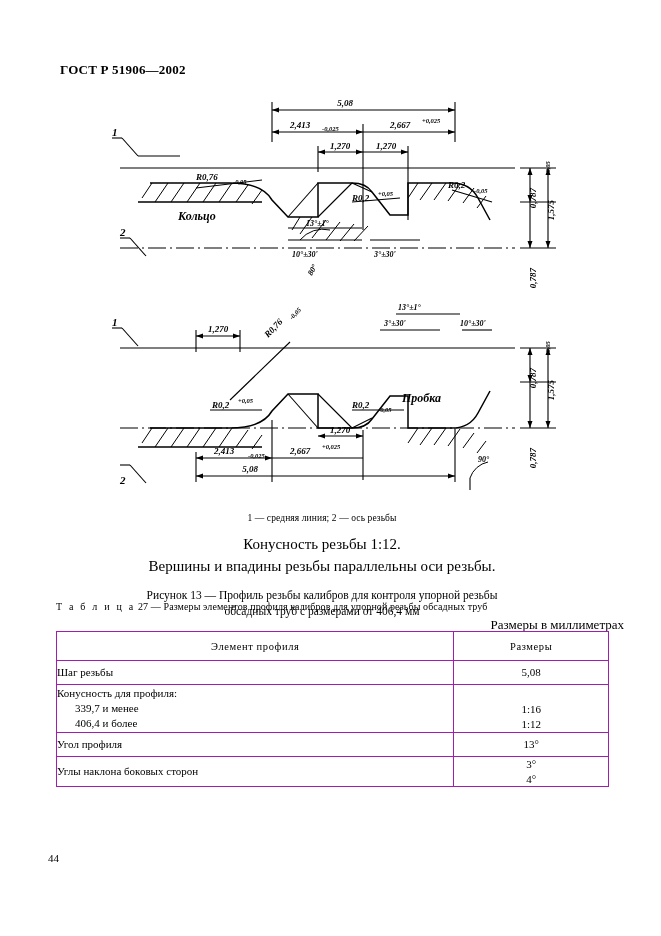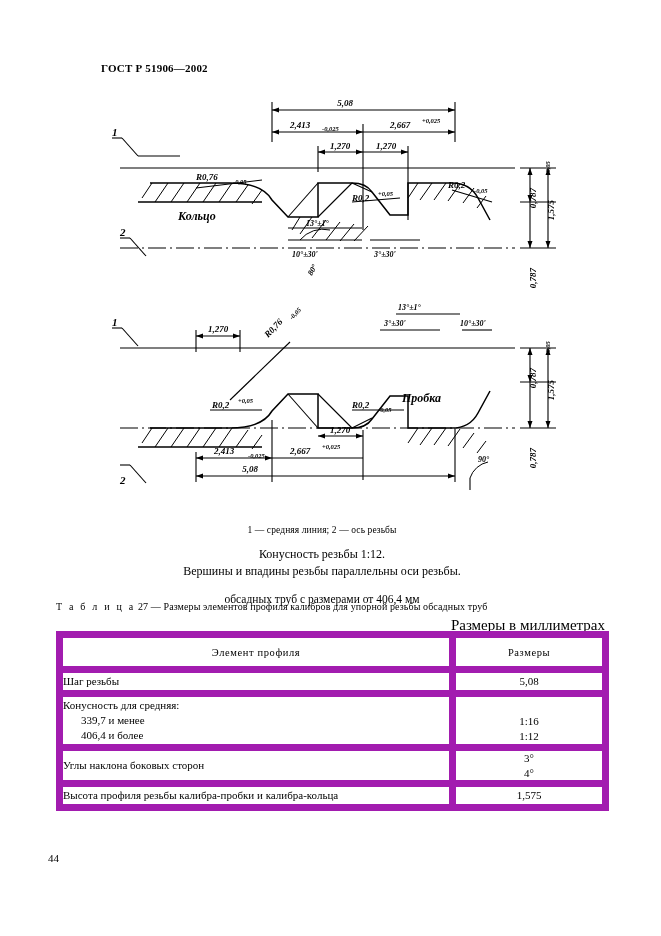--- a/index.html
+++ b/index.html
@@ -12,24 +12,23 @@
     overflow:hidden;
   }
   .page{
     position:absolute;
     left:0;top:0;width:661px;height:936px;
   }
   .std-header{
     position:absolute;
     left:60px;top:62px;
     font-family:"Liberation Serif", serif;
-    font-size:11px;
+    font-size:13px;
     font-weight:bold;
     letter-spacing:0.2px;
-    margin-left:41px;
   }
   .page-number{
     position:absolute;
     left:48px;top:852px;
     font-size:11px;
   }
 
   
   .drawing{
     position:absolute;
@@ -39,57 +38,56 @@
   .drawing svg{display:block;}
 
   
   .caption-block{
     position:absolute;
     left:0;top:512px;
     width:644px;
     text-align:center;
     font-size:11.5px;
     line-height:1.45;
-    margin-top:12px;
   }
   .legend-line{
     font-size:9.5px;
     letter-spacing:0.1px;
     margin-bottom:8px;
   }
-  .note-line{font-size:12px;font-family:Liberation Serif, serif;}
+  .note-line{font-size:15px;font-family:Liberation Serif, serif;}
   .fig-caption{
     margin-top:10px;
     font-size:11.5px;
     line-height:1.4;
   }
 
   
   .table-title{
     position:absolute;
     left:56px;top:601px;
     font-size:10px;
     letter-spacing:0.1px;
   }
   .table-title .sp{letter-spacing:2.2px;}
   .units-line{
     position:absolute;
-    right:56px;top:617px;
-    font-size:15px;
+    right:37px;top:617px;
+    font-size:13px;
   }
   table.profile{
     position:absolute;
     left:56px;top:631px;
     width:553px;
     border-collapse:collapse;
     font-size:11px;
   }
   table.profile th,
   table.profile td{
-    border:7px solid #a21caf;
+    border:1px solid #a21caf;
     padding:0;
     vertical-align:middle;
   }
   table.profile thead th{
     text-align:center;
     font-weight:normal;
     height:28px;
     font-size:10.5px;
   }
   table.profile thead th.c1{letter-spacing:0.6px;}
@@ -371,20 +369,21 @@
         <text class="dim" x="536" y="378" transform="rotate(-90 536 378)" text-anchor="middle">0,787</text>
       </g>
     </svg>
   </div>
 
   <div class="caption-block">
     <div class="legend-line">1 — средняя линия; 2 — ось резьбы</div>
     <div class="note-line">Конусность резьбы 1:12.</div>
     <div class="note-line">Вершины и впадины резьбы параллельны оси резьбы.</div>
     <div class="fig-caption">
+      <div>Рисунок 13 — Профиль резьбы калибров для контроля упорной резьбы</div>
       <div>обсадных труб с размерами от 406,4 мм</div>
     </div>
   </div>
 
   <div class="table-title">
     <span class="sp">Т а б л и ц а</span>
     <span>27</span>
     <span>— Размеры элементов профиля калибров для упорной резьбы обсадных труб</span>
   </div>
   <div class="units-line">Размеры в миллиметрах</div>
@@ -397,43 +396,43 @@
       </tr>
     </thead>
     <tbody>
       <tr class="row-h-1">
         <td class="label">Шаг резьбы</td>
         <td class="value">5,08</td>
       </tr>
 
       <tr>
         <td class="label">
-          <span>Конусность для средняя:</span>
+          <span>Конусность для профиля:</span>
           <span class="sub-lines">339,7 и менее</span>
           <span class="sub-lines">406,4 и более</span>
         </td>
         <td class="value">
           <div style="height:17px;"></div>
           <div>1:16</div>
           <div>1:12</div>
         </td>
       </tr>
 
+      <tr class="row-h-1">
+        <td class="label">Угол профиля</td>
+        <td class="value">13°</td>
+      </tr>
 
       <tr>
         <td class="label">Углы наклона боковых сторон</td>
         <td class="value">
           <div>3°</div>
           <div>4°</div>
         </td>
       </tr>
 
-      <tr class="row-h-1">
-        <td class="label">Высота профиля резьбы калибра-пробки и калибра-кольца</td>
-        <td class="value">1,575</td>
-      </tr>
 
 
     </tbody>
   </table>
 
   <div class="page-number">44</div>
 </div>
 
 </body></html>

